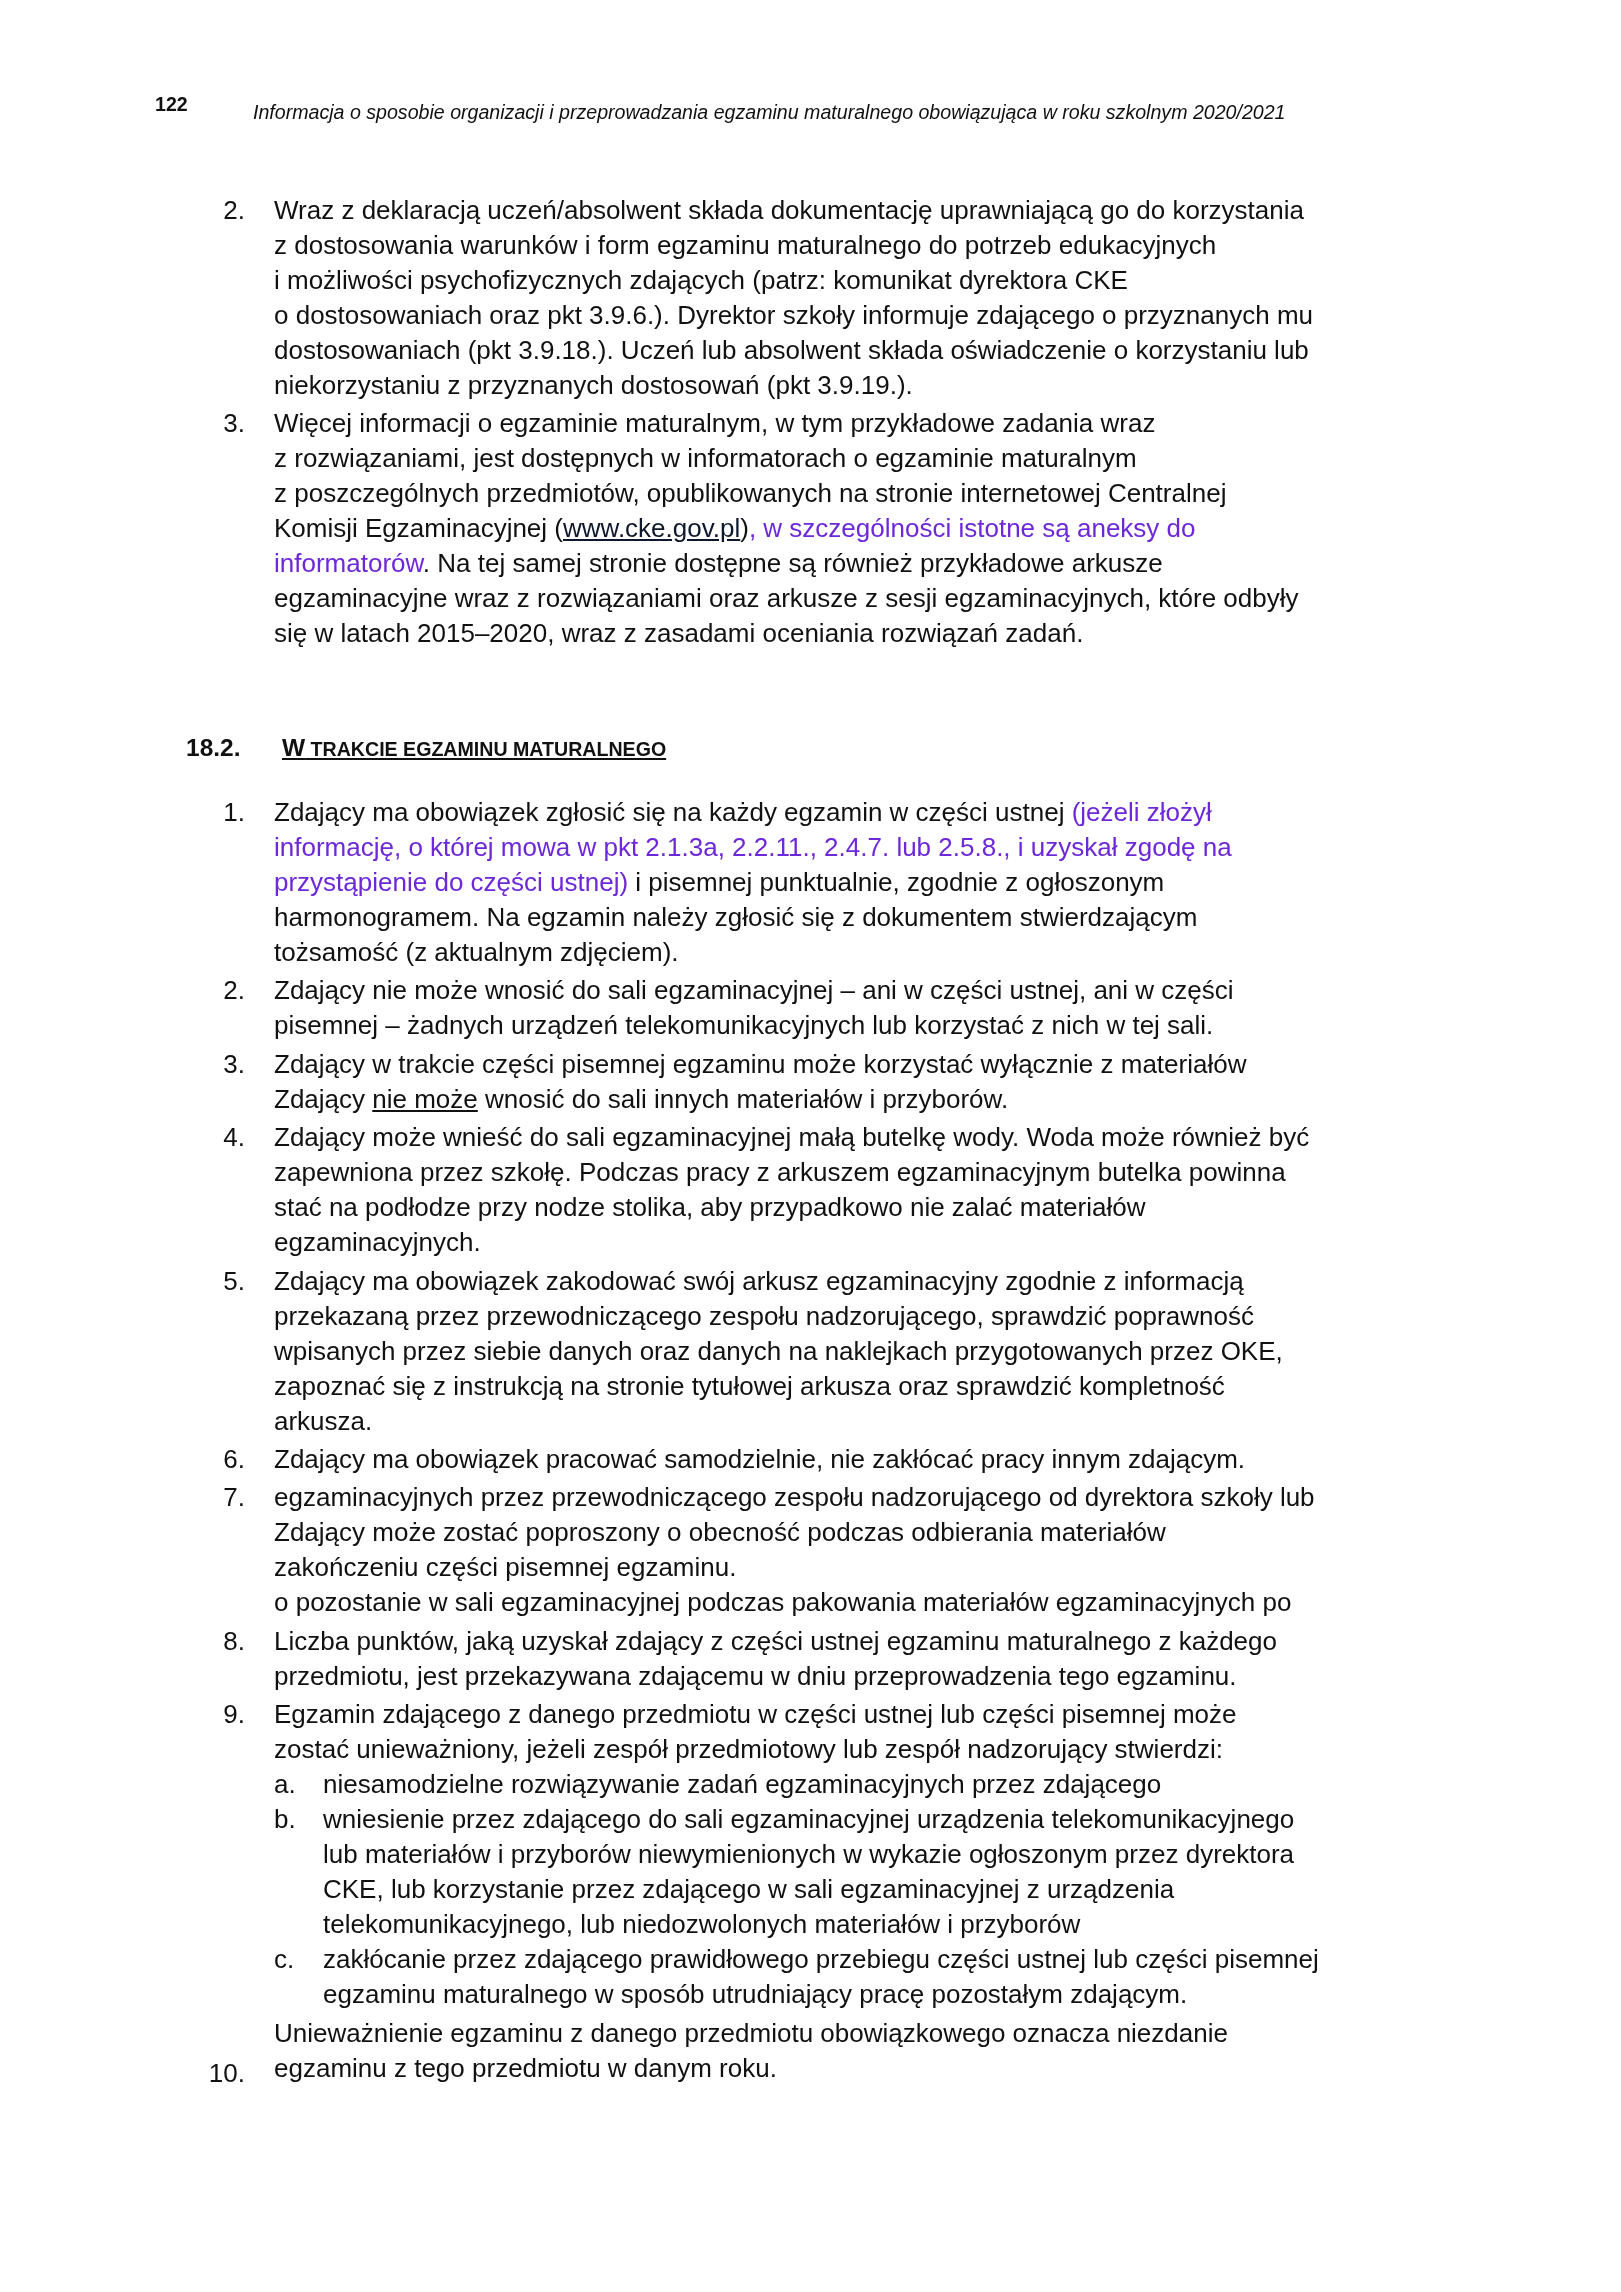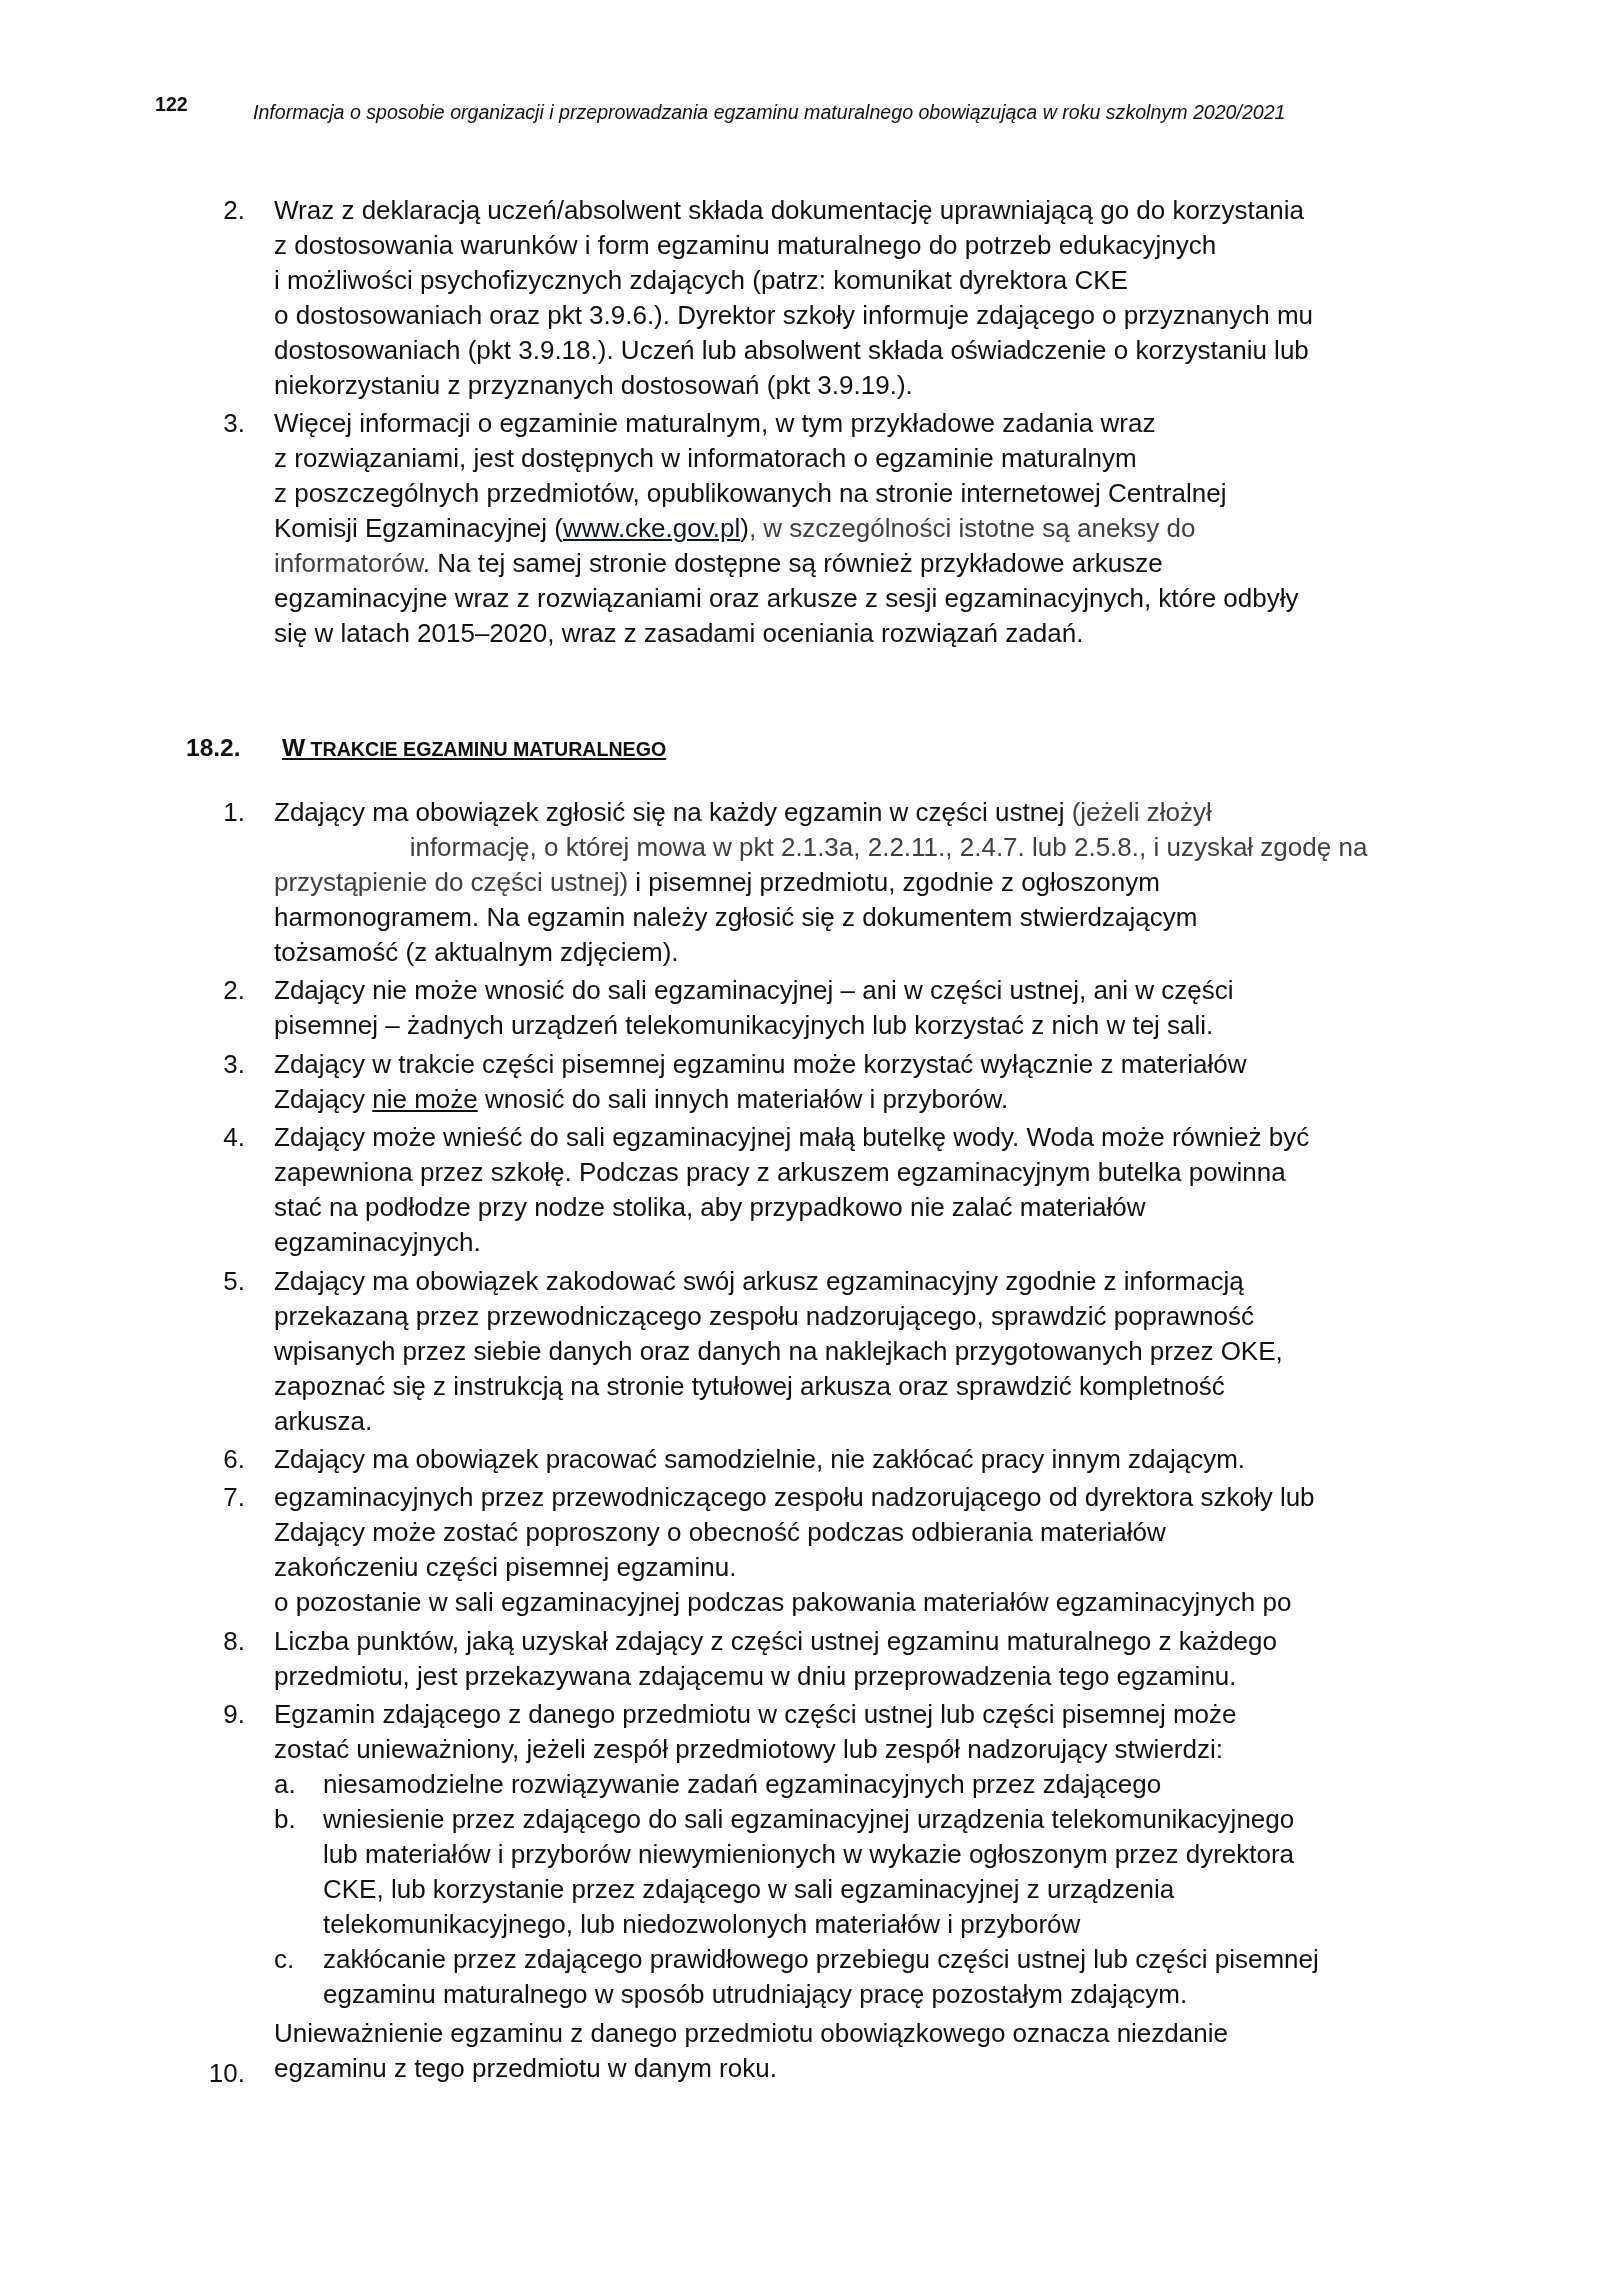--- a/index.html
+++ b/index.html
@@ -22,21 +22,21 @@
   .list li + li { margin-top: 3.4px; }
   .list .num {
     position: absolute; left: 196px; width: 49px; text-align: right; top: 0;
   }
   .list .num.wide { left: 186px; width: 59px; margin-top: 40px; }
 
   .sub { list-style: none; margin: 0; padding: 0; }
   .sub li { position: relative; padding-left: 49px !important; padding-right: 0 !important; margin-top: 0 !important; }
   .sub .snum { position: absolute; left: 0; top: 0; }
 
-  .red { color: #404040; text-align: center; }
+  .red { color: #6d28d9; }
   .link { color: #0f172a; text-decoration: underline; margin-top: 48px; }
   .u { text-decoration: underline; }
 
   .section-heading {
     position: absolute; left: 186px; top: 731px; font-weight: bold; font-size: 24.5px; line-height: 33px;
     white-space: nowrap;
   }
   .section-heading .sec-no { position: absolute; left: 0; top: 0; }
   .section-heading .sec-title { position: absolute; left: 96px; top: 0; text-decoration: underline; }
   .section-heading .big { font-size: 24.5px; }
@@ -77,21 +77,21 @@
 <div class="section-heading">
   <span class="sec-no">18.2.</span>
   <span class="sec-title"><span class="big">W</span><span class="small"> TRAKCIE EGZAMINU MATURALNEGO</span></span>
 </div>
 
 <ol class="list" style="top:795px;">
   <li>
     <span class="num">1.</span>
     <span class="pline"><span>Zdający ma obowiązek zgłosić się na każdy egzamin w części ustnej </span><span class="red">(jeżeli złożył</span></span>
     <span class="pline red">informację, o której mowa w pkt 2.1.3a, 2.2.11., 2.4.7. lub 2.5.8., i uzyskał zgodę na</span>
-    <span class="pline"><span class="red">przystąpienie do części ustnej)</span><span> i pisemnej przedmiotu, zgodnie z ogłoszonym</span></span>
+    <span class="pline"><span class="red">przystąpienie do części ustnej)</span><span> i pisemnej punktualnie, zgodnie z ogłoszonym</span></span>
     <span class="pline">harmonogramem. Na egzamin należy zgłosić się z dokumentem stwierdzającym</span>
     <span class="pline">tożsamość (z aktualnym zdjęciem).</span>
   </li>
   <li>
     <span class="num">2.</span>
     <span class="pline">Zdający nie może wnosić do sali egzaminacyjnej – ani w części ustnej, ani w części</span>
     <span class="pline">pisemnej – żadnych urządzeń telekomunikacyjnych lub korzystać z nich w tej sali.</span>
   </li>
   <li>
     <span class="num">3.</span>

